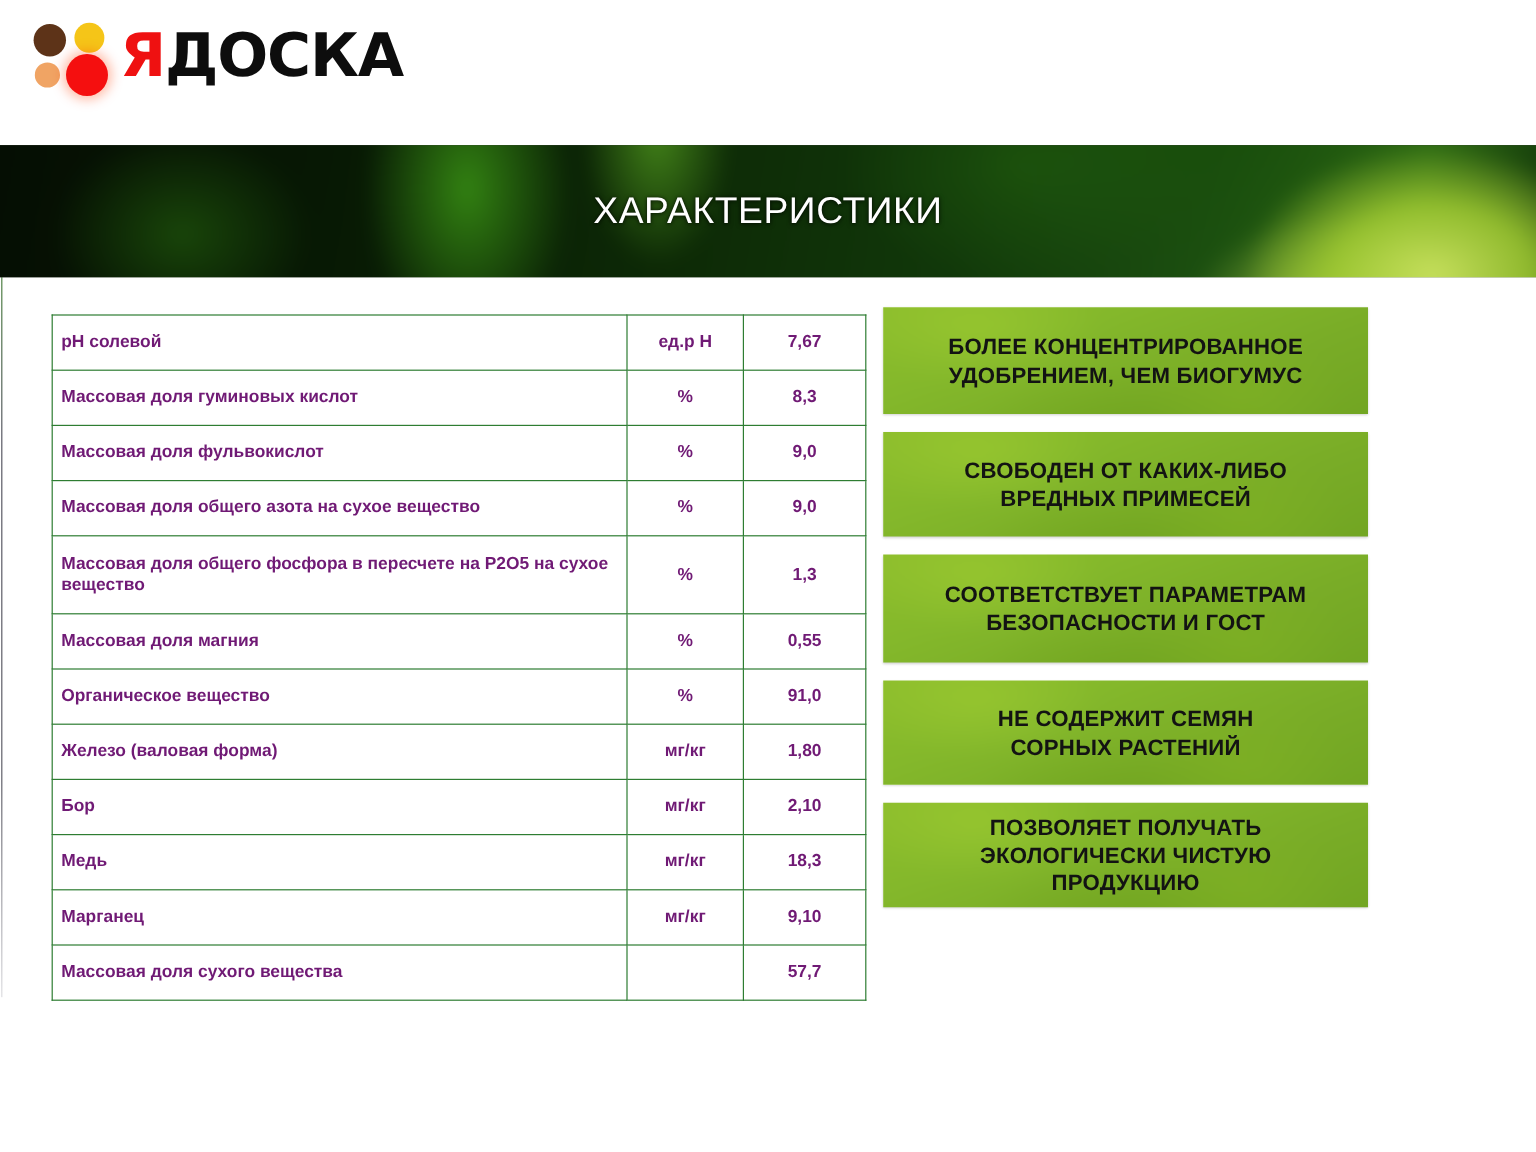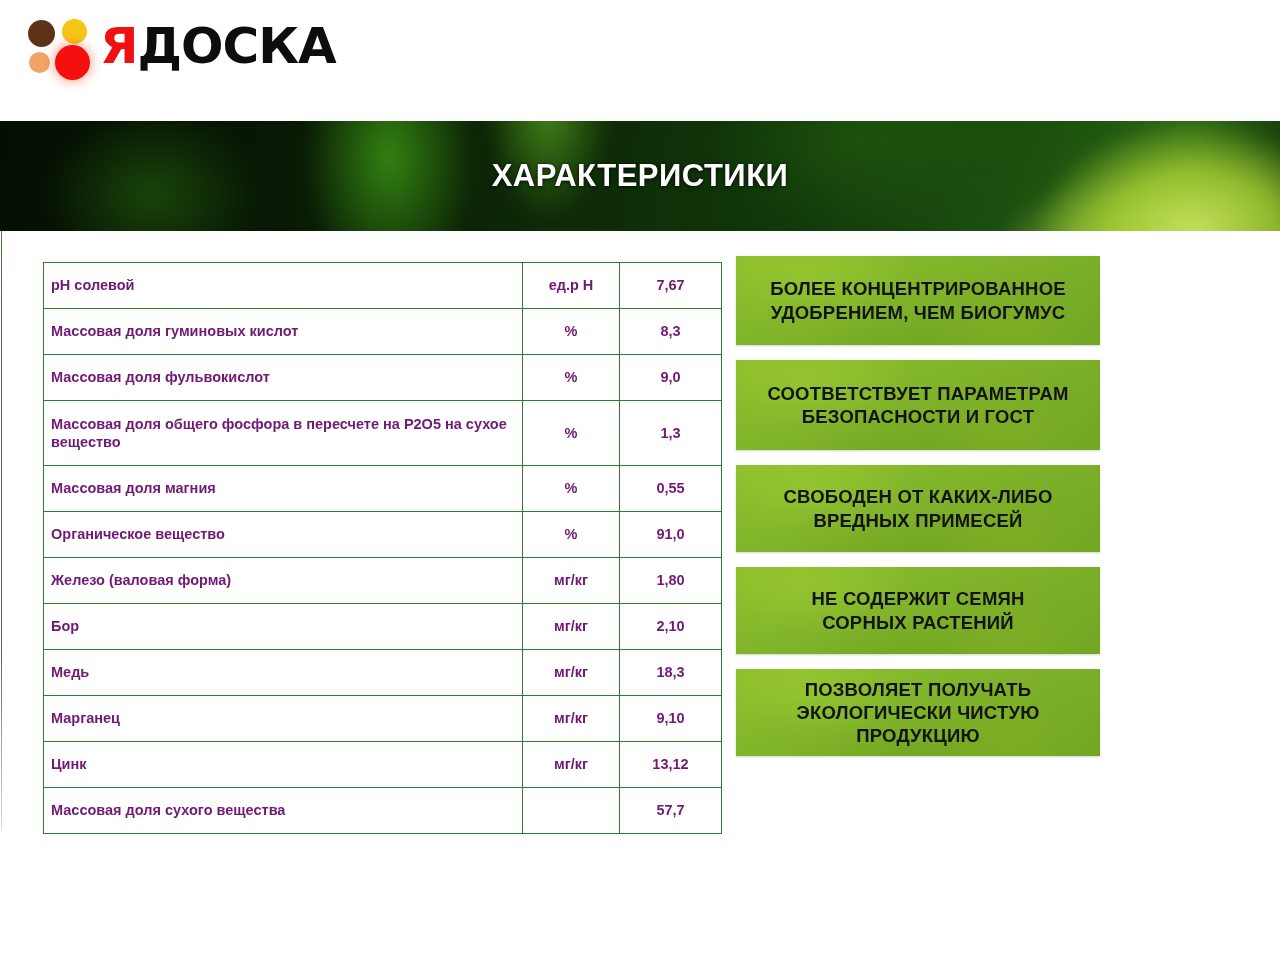--- a/index.html
+++ b/index.html
@@ -90,21 +90,21 @@
   .banner-title {
     position: absolute;
     left: 0;
     top: 0;
     width: 1280px;
     height: 110px;
     display: flex;
     align-items: center;
     justify-content: center;
     color: #ffffff;
-    font-weight: 700;
+    font-weight: 400;
     font-size: 31px;
     letter-spacing: .5px;
     text-shadow: 0 1px 4px rgba(0,0,0,.65), 0 0 2px rgba(0,0,0,.5);
   }
 
   
   .spec-table {
     position: absolute;
     left: 43px;
     top: 262px;
@@ -129,21 +129,21 @@
 
   
   .benefits {
     position: absolute;
     left: 736px;
     top: 256px;
     width: 404px;
   }
   .benefit-box {
     position: relative;
-    width: 364px;
+    width: 404px;
     margin-bottom: 15px;
     overflow: hidden;
     display: flex;
     align-items: center;
     justify-content: center;
     box-shadow: 0 1px 2px rgba(0,0,0,.18);
   }
   .benefit-bg {
     position: absolute;
     inset: -20px;
@@ -202,20 +202,25 @@
     <tr class="r-tall">
       <td class="c-name">Массовая доля гуминовых кислот</td>
       <td class="c-unit">%</td>
       <td class="c-value">8,3</td>
     </tr>
     <tr class="r-tall">
       <td class="c-name">Массовая доля фульвокислот</td>
       <td class="c-unit">%</td>
       <td class="c-value">9,0</td>
     </tr>
+    <tr class="r-tall">
+      <td class="c-name">Массовая доля общего азота на сухое вещество</td>
+      <td class="c-unit">%</td>
+      <td class="c-value">9,0</td>
+    </tr>
     <tr class="r-xtall">
       <td class="c-name">Массовая доля общего  фосфора  в пересчете на Р2О5 на сухое вещество</td>
       <td class="c-unit">%</td>
       <td class="c-value">1,3</td>
     </tr>
     <tr class="r-tall">
       <td class="c-name">Массовая доля магния</td>
       <td class="c-unit">%</td>
       <td class="c-value">0,55</td>
     </tr>
@@ -236,49 +241,44 @@
     </tr>
     <tr class="r-tall">
       <td class="c-name">Медь</td>
       <td class="c-unit">мг/кг</td>
       <td class="c-value">18,3</td>
     </tr>
     <tr class="r-tall">
       <td class="c-name">Марганец</td>
       <td class="c-unit">мг/кг</td>
       <td class="c-value">9,10</td>
-    </tr>
-    <tr class="r-tall">
-      <td class="c-name">Цинк</td>
-      <td class="c-unit">мг/кг</td>
-      <td class="c-value">13,12</td>
     </tr>
     <tr class="r-tall">
       <td class="c-name">Массовая доля сухого вещества</td>
       <td class="c-unit"></td>
       <td class="c-value">57,7</td>
     </tr>
   </tbody>
 </table>
 
 <div class="benefits">
   <div class="benefit-box b-h1">
     <div class="benefit-bg"></div>
     <div class="benefit-text">БОЛЕЕ КОНЦЕНТРИРОВАННОЕ
 УДОБРЕНИЕМ, ЧЕМ БИОГУМУС</div>
   </div>
+  <div class="benefit-box b-h3">
+    <div class="benefit-bg"></div>
+    <div class="benefit-text">СВОБОДЕН ОТ КАКИХ-ЛИБО
+ВРЕДНЫХ ПРИМЕСЕЙ</div>
+  </div>
   <div class="benefit-box b-h2">
     <div class="benefit-bg"></div>
     <div class="benefit-text">СООТВЕТСТВУЕТ ПАРАМЕТРАМ
 БЕЗОПАСНОСТИ И ГОСТ</div>
-  </div>
-  <div class="benefit-box b-h3">
-    <div class="benefit-bg"></div>
-    <div class="benefit-text">СВОБОДЕН ОТ КАКИХ-ЛИБО
-ВРЕДНЫХ ПРИМЕСЕЙ</div>
   </div>
   <div class="benefit-box b-h4">
     <div class="benefit-bg"></div>
     <div class="benefit-text">НЕ СОДЕРЖИТ СЕМЯН
 СОРНЫХ РАСТЕНИЙ</div>
   </div>
   <div class="benefit-box b-h5">
     <div class="benefit-bg"></div>
     <div class="benefit-text">ПОЗВОЛЯЕТ ПОЛУЧАТЬ
 ЭКОЛОГИЧЕСКИ ЧИСТУЮ

